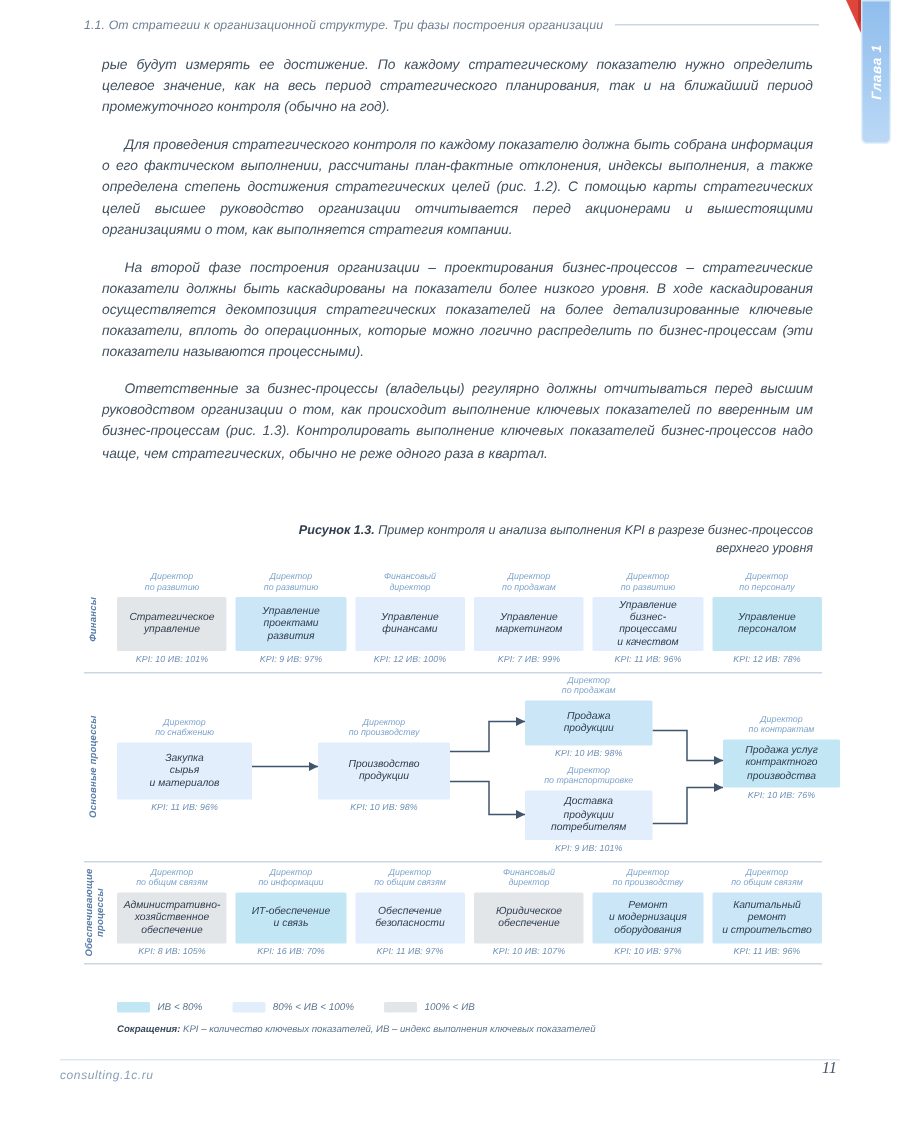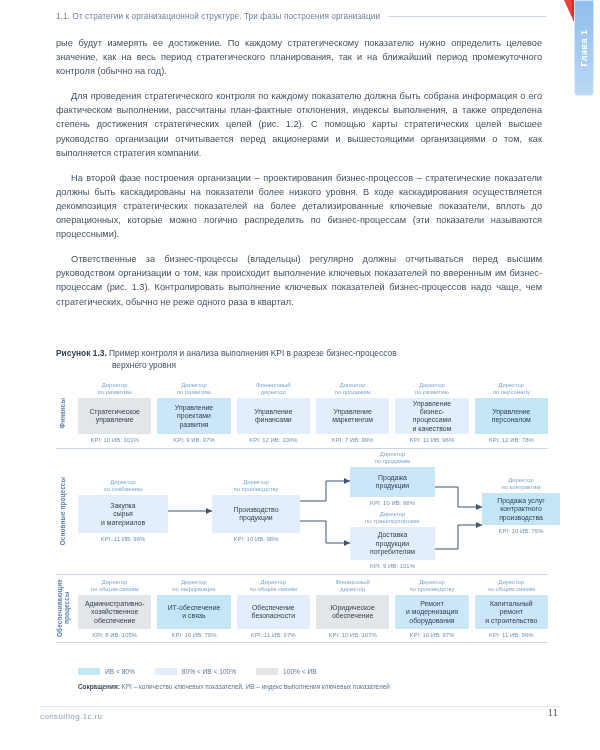--- a/index.html
+++ b/index.html
@@ -4,21 +4,21 @@
 <style>
   html,body{margin:0;padding:0;}
   body{
     width:600px;height:750px;
     background:#ffffff;
     font-family:"Liberation Sans", sans-serif;
     color:#3a4a5a;
     position:relative;
     overflow:hidden;
   }
-  .page{position:relative;width:600px;height:750px;}
+  .page{position:relative;width:600px;height:750px;font-style:italic;}
 
   
   .runhead{
     position:absolute;left:56px;top:12px;width:490px;
     display:flex;align-items:center;gap:8px;
   }
   .runhead .txt{
     font-size:8.2px;color:#6e7f93;letter-spacing:.1px;white-space:nowrap;
   }
   .runhead .rule{flex:1;height:1px;background:#c9d6e4;}
@@ -49,32 +49,32 @@
     width:0;height:0;
     border-right:8px solid transparent;
     border-top:18px solid #c3332c;
   }
 
   
   .bodytext{
     position:absolute;left:56px;top:36px;width:486px;
   }
   .bodytext p{
-    margin:0 0 11px 0;
+    margin:0 0 11px 12px;
     font-size:9.2px;line-height:14.1px;
     text-align:justify;
     color:#41505f;
     hyphens:manual;
   }
   .bodytext p.ind{text-indent:15px;}
 
   
   .figcap{
     position:absolute;left:56px;top:347px;width:486px;
-    font-size:8.4px;line-height:12.4px;color:#41505f;
+    font-size:8.4px;line-height:12.4px;color:#41505f;text-align:right;
   }
   .figcap b{font-weight:bold;color:#2f3e4e;}
   .figcap .l2{display:block;margin-left:56px;}
 
   
   .diagram{
     position:absolute;left:56px;top:378px;width:492px;height:312px;
   }
   .band{position:relative;width:100%;}
   .band .sidelabel{

